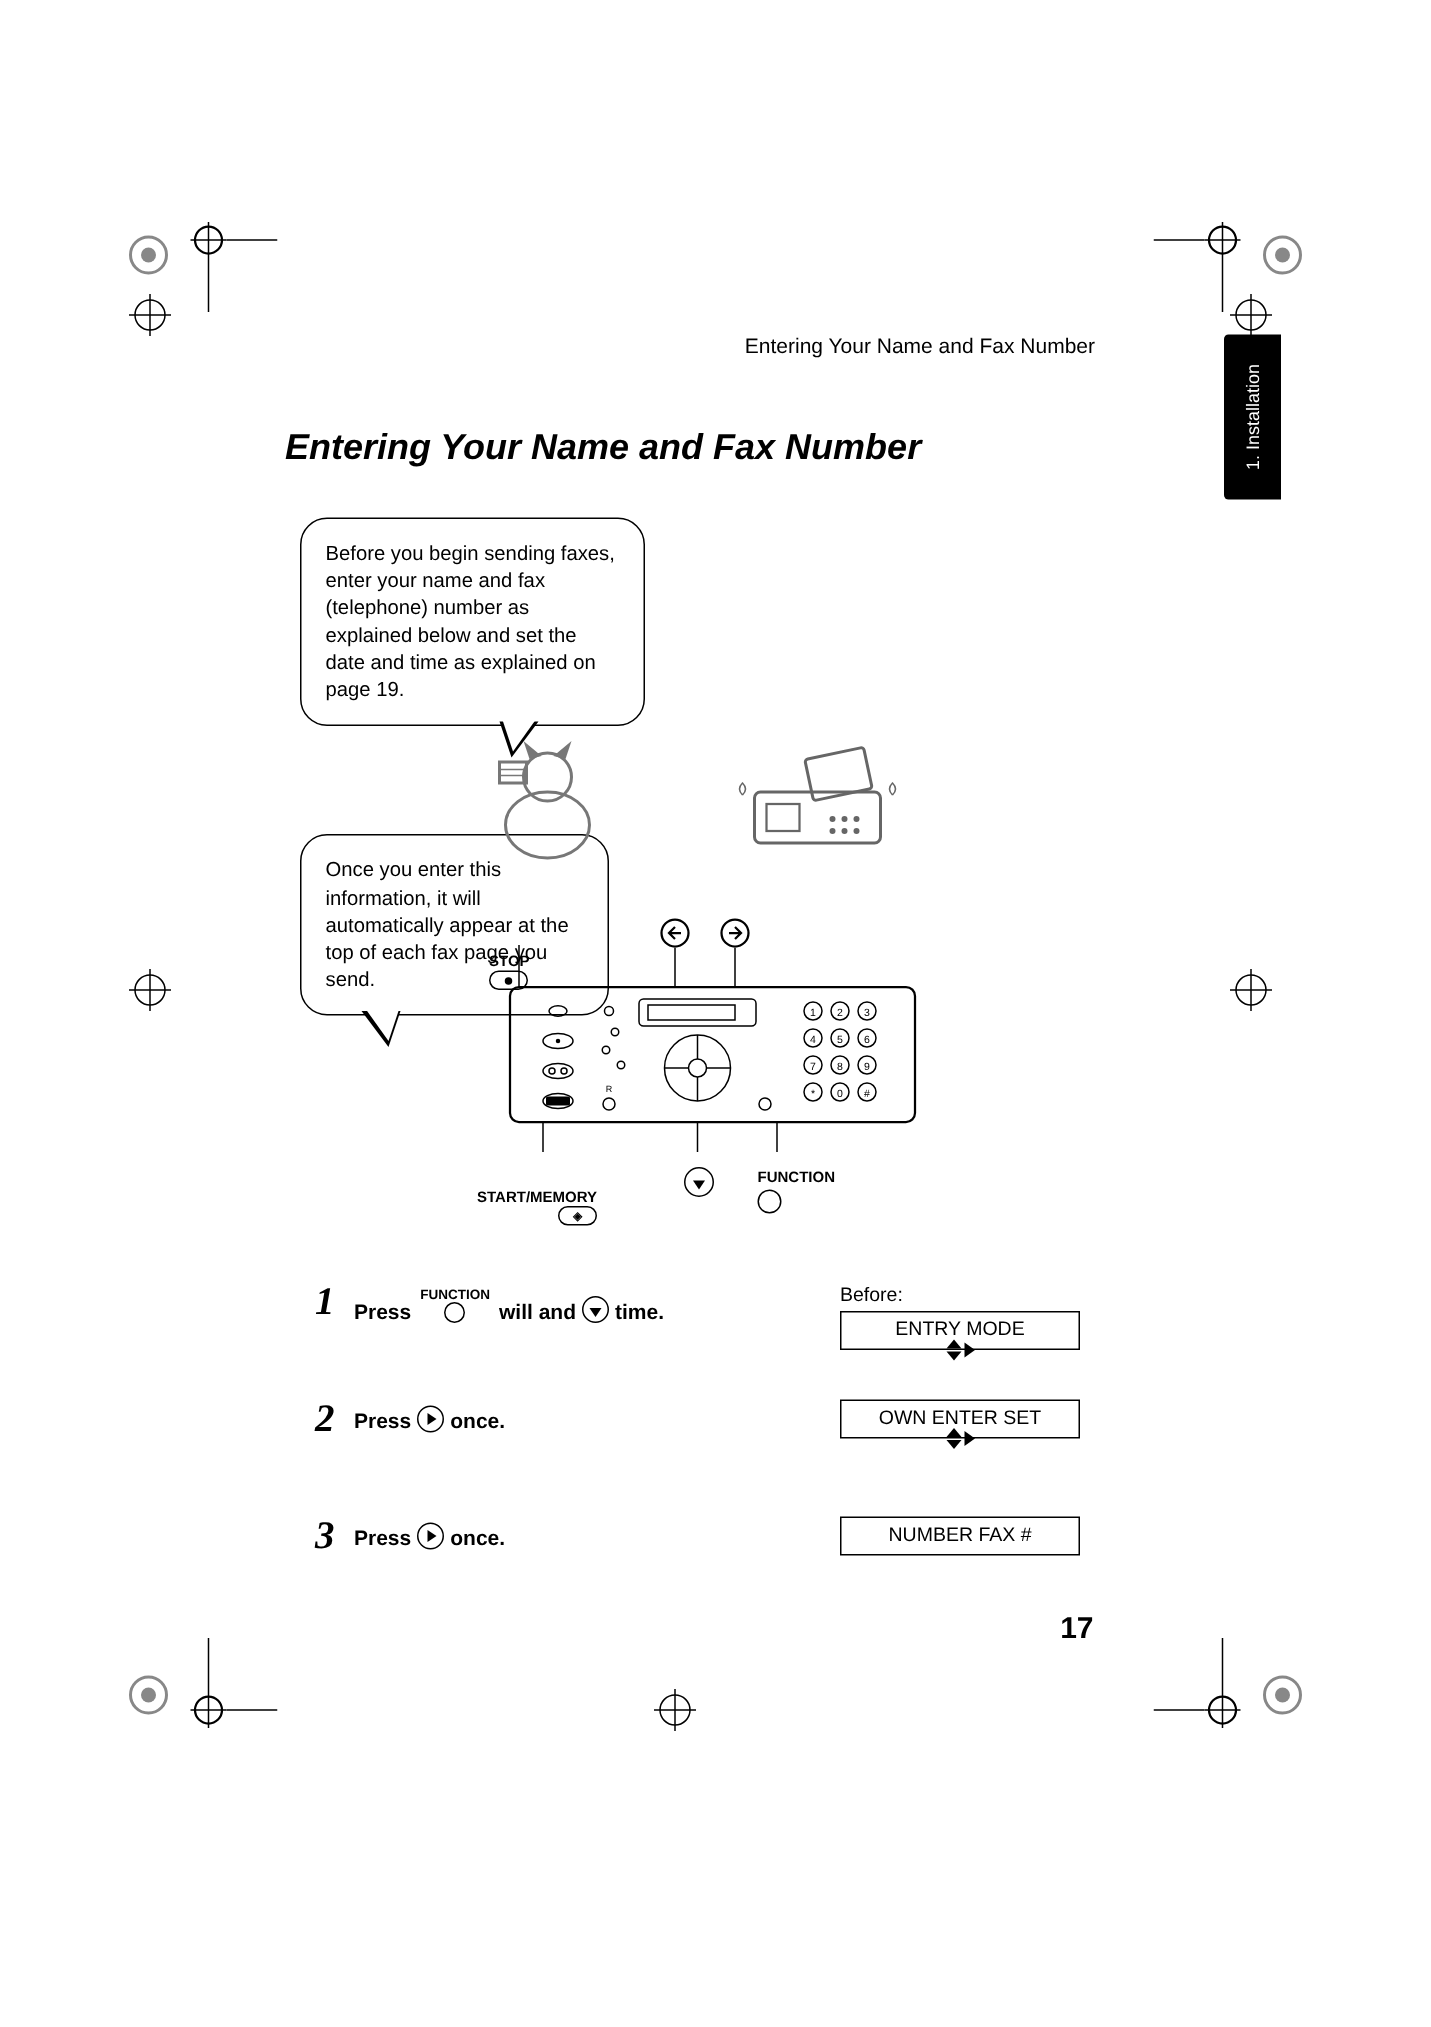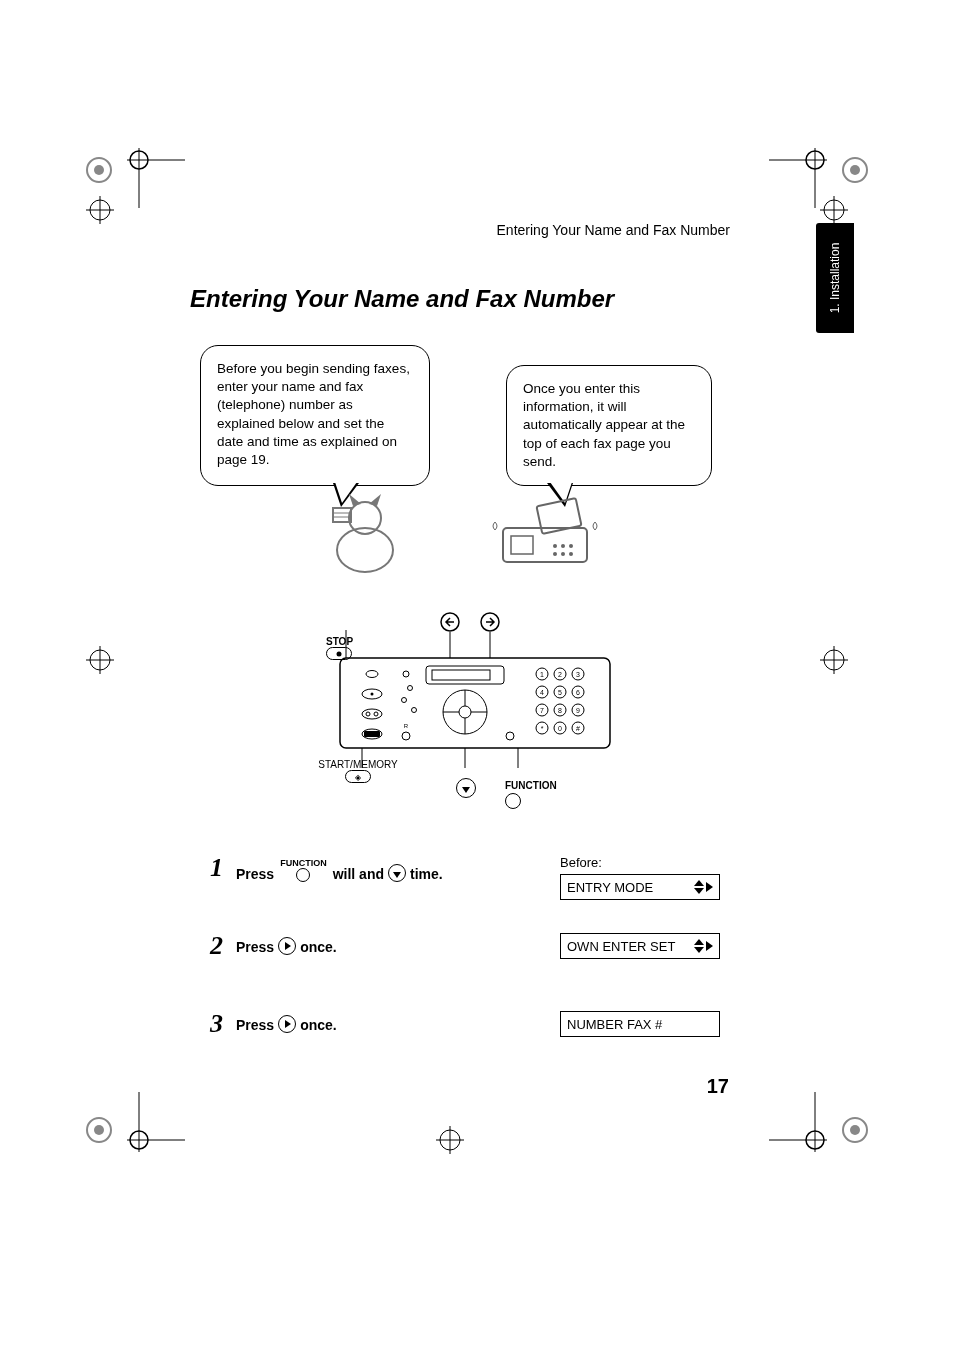--- a/index.html
+++ b/index.html
@@ -45,21 +45,22 @@
   .side-tab span {
     transform: rotate(-90deg);
     white-space: nowrap;
   }
   .callouts {
     position: absolute;
     top: 345px;
     left: 200px;
     width: 520px;
     display: flex;
-    gap: 76px;
+    gap: 52px;
+    flex-direction: column;
   }
   .callout {
     border: 1.5px solid #000;
     border-radius: 18px;
     padding: 14px 16px;
     font-size: 13.5px;
     line-height: 1.35;
     position: relative;
     background: #fff;
   }
@@ -111,21 +112,21 @@
     display:flex; align-items:center; justify-content:center;
     color:#888; font-size:11px;
   }
   .panel-diagram {
     position: absolute;
     top: 610px;
     left: 310px;
     width: 320px;
   }
   .label-stop { position:absolute; top:612px; left:326px; font-size:10px; font-weight:bold;margin-top:24px; }
-  .label-start { position:absolute; top:759px; left:318px; font-size:10px; font-weight:normal; text-align:center; width:80px;}
+  .label-start { position:absolute; top:793px; left:318px; font-size:10px; font-weight:bold; text-align:right; width:80px;}
   .label-function { position:absolute; top:780px; left:505px; font-size:10px; font-weight:bold; }
   .pill {
     display:inline-block;
     border:1px solid #000;
     border-radius:10px;
     width:26px; height:13px;
     vertical-align:middle;
     position:relative;
   }
   .pill.dot::after{
@@ -198,20 +199,21 @@
   }
   .display-label { margin-bottom: 4px; }
   .lcd {
     border: 1.5px solid #000;
     padding: 3px 6px;
     font-size: 13px;
     display:flex;
     justify-content:space-between;
     align-items:center;
     height:26px;
+    flex-direction:column;
   }
   .nav-glyph {
     display:inline-flex; flex-direction:column; align-items:center;
     font-size:0; line-height:0;
   }
   .tri-up { width:0;height:0;border-left:5px solid transparent;border-right:5px solid transparent;border-bottom:6px solid #000; margin-bottom:1px;}
   .tri-down{ width:0;height:0;border-left:5px solid transparent;border-right:5px solid transparent;border-top:6px solid #000; margin-top:1px;}
   .tri-right{ width:0;height:0;border-top:5px solid transparent;border-bottom:5px solid transparent;border-left:7px solid #000; margin-left:2px;}
   .nav-row { display:flex; align-items:center; }
   .page-num {

